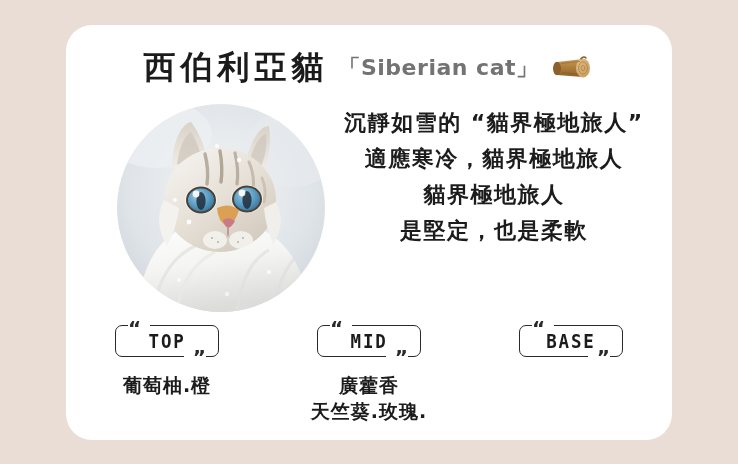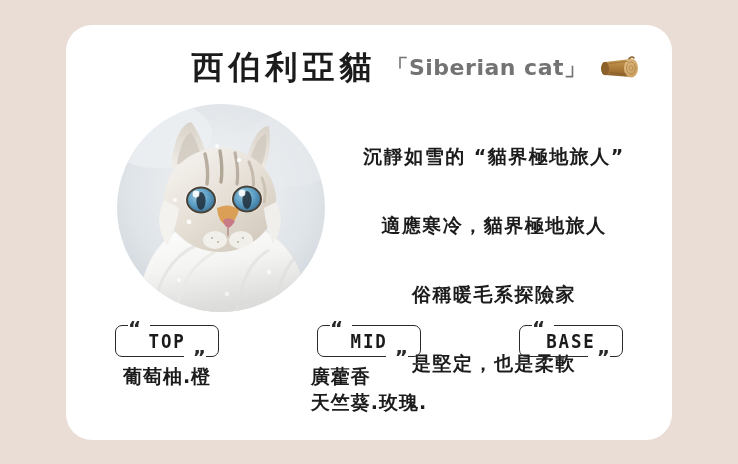--- a/index.html
+++ b/index.html
@@ -30,21 +30,20 @@
   #title-row {
     position: absolute;
     left: 0;
     top: 14px;
     width: 606px;
     height: 58px;
     display: flex;
     align-items: center;
     justify-content: center;
     gap: 10px;
-    padding-left: 48px;
   }
   #title-cn {
     font-size: 32px;
     font-weight: bold;
     color: #1b1b1b;
     letter-spacing: 5px;
     white-space: nowrap;
     font-family: "DejaVu Sans", "Liberation Sans", sans-serif;
   }
   #title-en {
@@ -76,28 +75,27 @@
 
   
   #description {
     position: absolute;
     left: 250px;
     top: 80px;
     width: 356px;
     text-align: center;
   }
   .desc-line {
-    font-size: 19px;
+    font-size: 22px;
     font-weight: bold;
     color: #1c1c1c;
     line-height: 36px;
     letter-spacing: 1.5px;
     white-space: nowrap;
     font-family: "DejaVu Sans", "Liberation Sans", sans-serif;
-    margin-top: 33px;
   }
 
   
   #notes-row {
     position: absolute;
     left: 0;
     top: 300px;
     width: 606px;
     display: flex;
   }
@@ -159,22 +157,22 @@
   .note-label {
     position: relative;
     font-size: 19px;
     font-weight: bold;
     color: #1b1b1b;
     letter-spacing: 2px;
     transform: scaleX(0.92);
     font-family: "DejaVu Sans Mono", "Liberation Mono", monospace;
   }
   .note-text {
-    margin-top: 6px;
-    text-align: left;
+    margin-top: 15px;
+    text-align: center;
   }
   .note-text-line {
     font-size: 19px;
     font-weight: bold;
     color: #1c1c1c;
     line-height: 26px;
     letter-spacing: 1px;
     white-space: nowrap;
     font-family: "DejaVu Sans", "Liberation Sans", sans-serif;
   }
@@ -295,21 +293,21 @@
       <circle cx="100" cy="42" r="2" fill="#ffffff" opacity="0.8"></circle>
       <circle cx="152" cy="168" r="2.2" fill="#ffffff" opacity="0.7"></circle>
       <circle cx="62" cy="176" r="2" fill="#ffffff" opacity="0.7"></circle>
       <circle cx="110" cy="190" r="2.2" fill="#ffffff" opacity="0.6"></circle>
     </svg>
   </div>
 
   <div id="description">
     <div class="desc-line">沉靜如雪的 “貓界極地旅人”</div>
     <div class="desc-line">適應寒冷，貓界極地旅人</div>
-    <div class="desc-line">俗稱暖毛系探險家</div>
+    <div class="desc-line">貓界極地旅人</div>
     <div class="desc-line">是堅定，也是柔軟</div>
   </div>
 
   <div id="notes-row">
 
     <div class="note-col">
       <div class="note-badge">
         <span class="frame"></span>
         <span class="notch-tl"></span>
         <span class="notch-br"></span>

